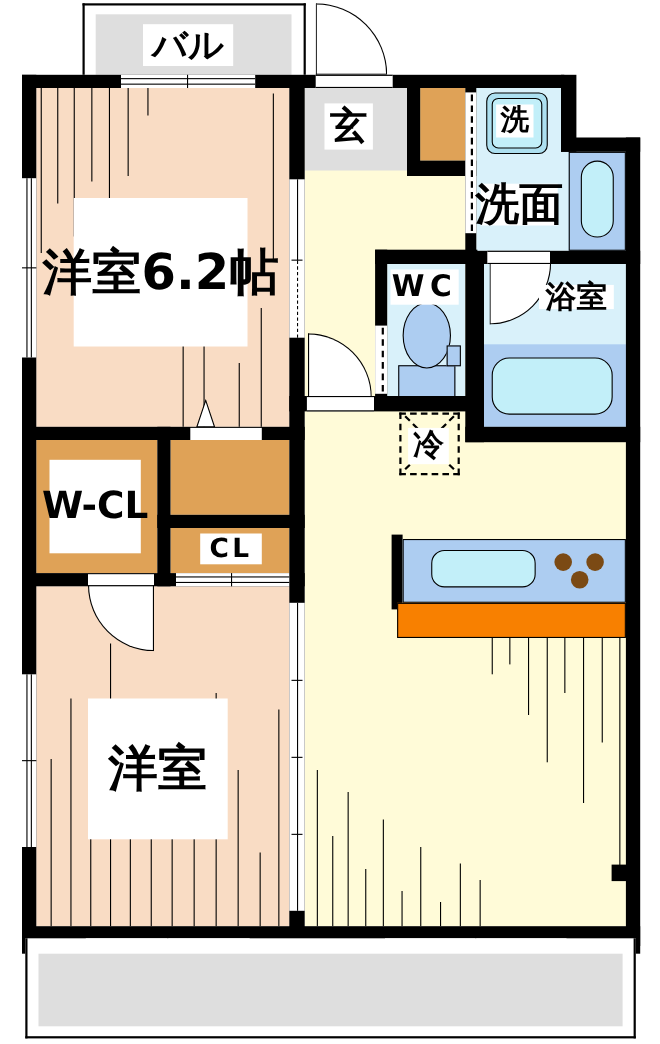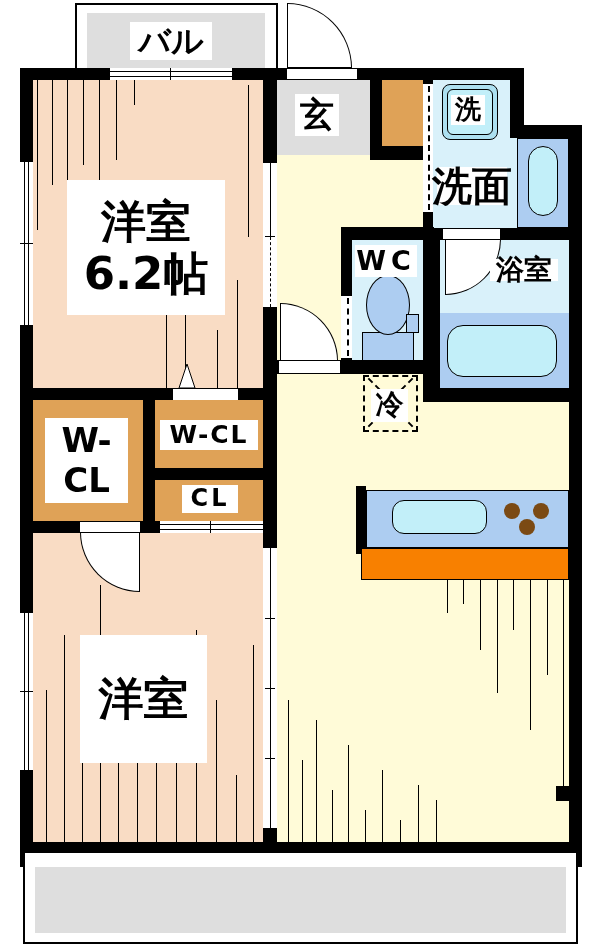--- a/index.html
+++ b/index.html
@@ -6,21 +6,21 @@
   #plan{
     position:relative;width:600px;height:949px;background:#fff;overflow:hidden;
     font-family:"DejaVu Sans",sans-serif;font-weight:bold;color:#000;
   }
   .fill{position:absolute;}
   .wall{position:absolute;background:#000;}
   .g{position:absolute;width:1px;background:#000;}
   .lbl{position:absolute;background:#fff;color:#000;font-weight:bold;
        display:flex;align-items:center;justify-content:center;text-align:center;
        white-space:pre;line-height:1.15;}
-  .lbl.col{flex-direction:column;}
+  .lbl.col{flex-direction:row;}
   
   .winh{position:absolute;background:
         linear-gradient(#000,#000) 0 30%/100% 1px no-repeat,
         linear-gradient(#000,#000) 0 70%/100% 1px no-repeat,#fff;}
   
   .winv{position:absolute;background:
         linear-gradient(#000,#000) 30% 0/1px 100% no-repeat,
         linear-gradient(#000,#000) 70% 0/1px 100% no-repeat,#fff;}
   .tick{position:absolute;background:#000;}
   
@@ -238,21 +238,20 @@
 
   <div class="lbl" style="left:490px;top:259px;width:68px;height:22px;font-size:28px;"><span>浴室</span></div>
 
   <div class="lbl" style="left:371px;top:389px;width:37px;height:33px;font-size:28px;"><span>冷</span></div>
 
   <div class="lbl col" style="left:45px;top:418px;width:83px;height:85px;font-size:34px;">
     <span>W-</span>
     <span>CL</span>
   </div>
 
-  <div class="lbl" style="left:160px;top:420px;width:98px;height:30px;font-size:25px;letter-spacing:2px;"><span>W-CL</span></div>
 
   <div class="lbl" style="left:182px;top:485px;width:56px;height:28px;font-size:24px;letter-spacing:3px;"><span>CL</span></div>
 
   <div class="lbl col" style="left:80px;top:635px;width:127px;height:128px;font-size:45px;">
     <span>洋室</span>
   </div>
 
 
 
 </div>

